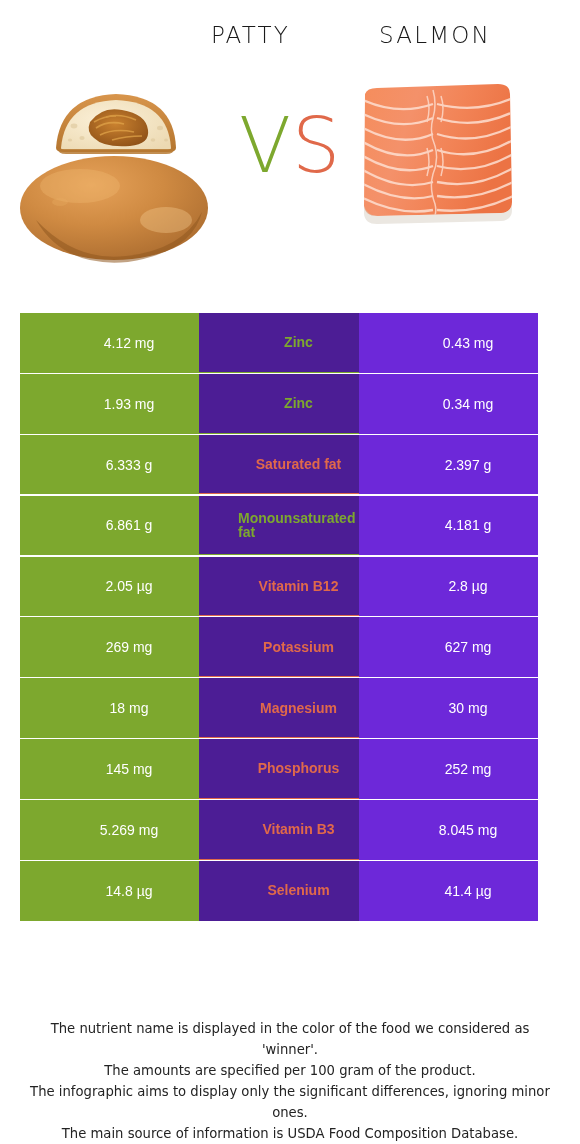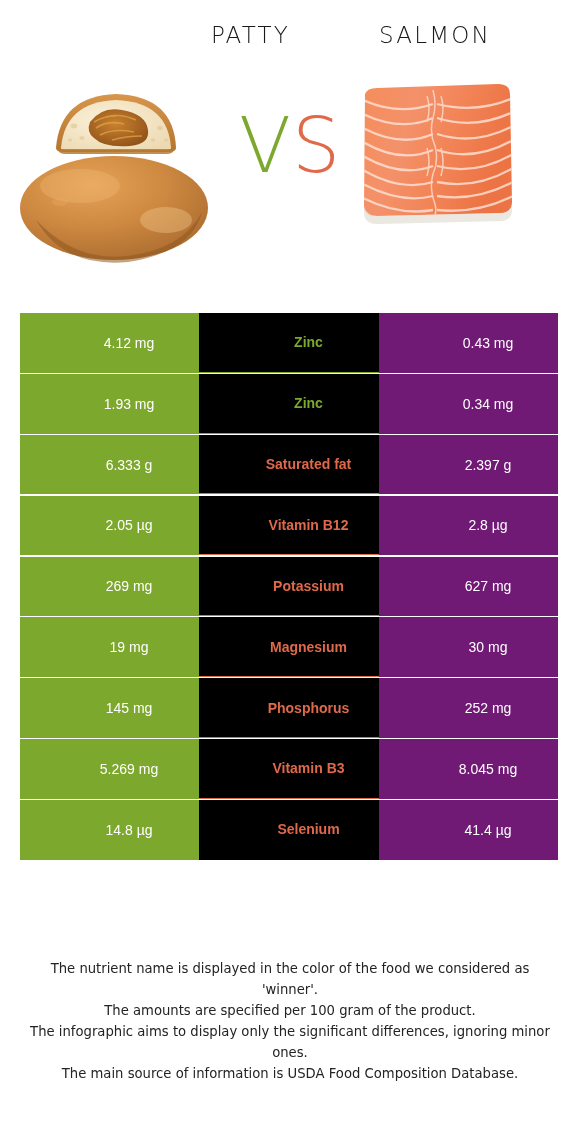--- a/index.html
+++ b/index.html
@@ -86,38 +86,38 @@
     font-size: 14px;
     line-height: 1;
     padding-left: 39px;
   }
   .cell.left-val, .cell.right-val {
     width: 179px;
     color: #ffffff;
     font-weight: 400;
   }
   .cell.left-val  { background: #7da82e; }
-  .cell.right-val { background: #701a75; }
+  .cell.right-val { background: #6d28d9; }
 
   .cell.name {
-    width: 180px;
-    background: #000000;
+    width: 160px;
+    background: #4c1d95;
     font-weight: 700;
     font-size: 14px;
     border-bottom: 1px solid transparent;
   }
   .cell.name.win-left  { color: #7da82e; border-bottom-color: #7da82e; }
   .cell.name.win-right { color: #e0694a; border-bottom-color: #e0694a; }
   .row:last-child .cell.name { border-bottom-color: transparent; }
 
   
   .footer {
     position: absolute;
     left: 0;
-    top: 958px;
+    top: 1018px;
     width: 580px;
     padding: 0 26px;
     text-align: center;
     font-family: "DejaVu Sans", sans-serif;
     font-size: 13.2px;
     line-height: 21px;
     color: #232323;
   }
   .footer p { margin: 0; }
 </style>
@@ -252,31 +252,36 @@
       <div class="cell left-val">1.93 mg</div>
       <div class="cell name win-left">Zinc</div>
       <div class="cell right-val">0.34 mg</div>
     </div>
     <div class="row">
       <div class="cell left-val">6.333 g</div>
       <div class="cell name win-right">Saturated fat</div>
       <div class="cell right-val">2.397 g</div>
     </div>
     <div class="row">
+      <div class="cell left-val">6.861 g</div>
+      <div class="cell name win-left">Monounsaturated fat</div>
+      <div class="cell right-val">4.181 g</div>
+    </div>
+    <div class="row">
       <div class="cell left-val">2.05 µg</div>
       <div class="cell name win-right">Vitamin B12</div>
       <div class="cell right-val">2.8 µg</div>
     </div>
     <div class="row">
       <div class="cell left-val">269 mg</div>
       <div class="cell name win-right">Potassium</div>
       <div class="cell right-val">627 mg</div>
     </div>
     <div class="row">
-      <div class="cell left-val">19 mg</div>
+      <div class="cell left-val">18 mg</div>
       <div class="cell name win-right">Magnesium</div>
       <div class="cell right-val">30 mg</div>
     </div>
     <div class="row">
       <div class="cell left-val">145 mg</div>
       <div class="cell name win-right">Phosphorus</div>
       <div class="cell right-val">252 mg</div>
     </div>
     <div class="row">
       <div class="cell left-val">5.269 mg</div>

